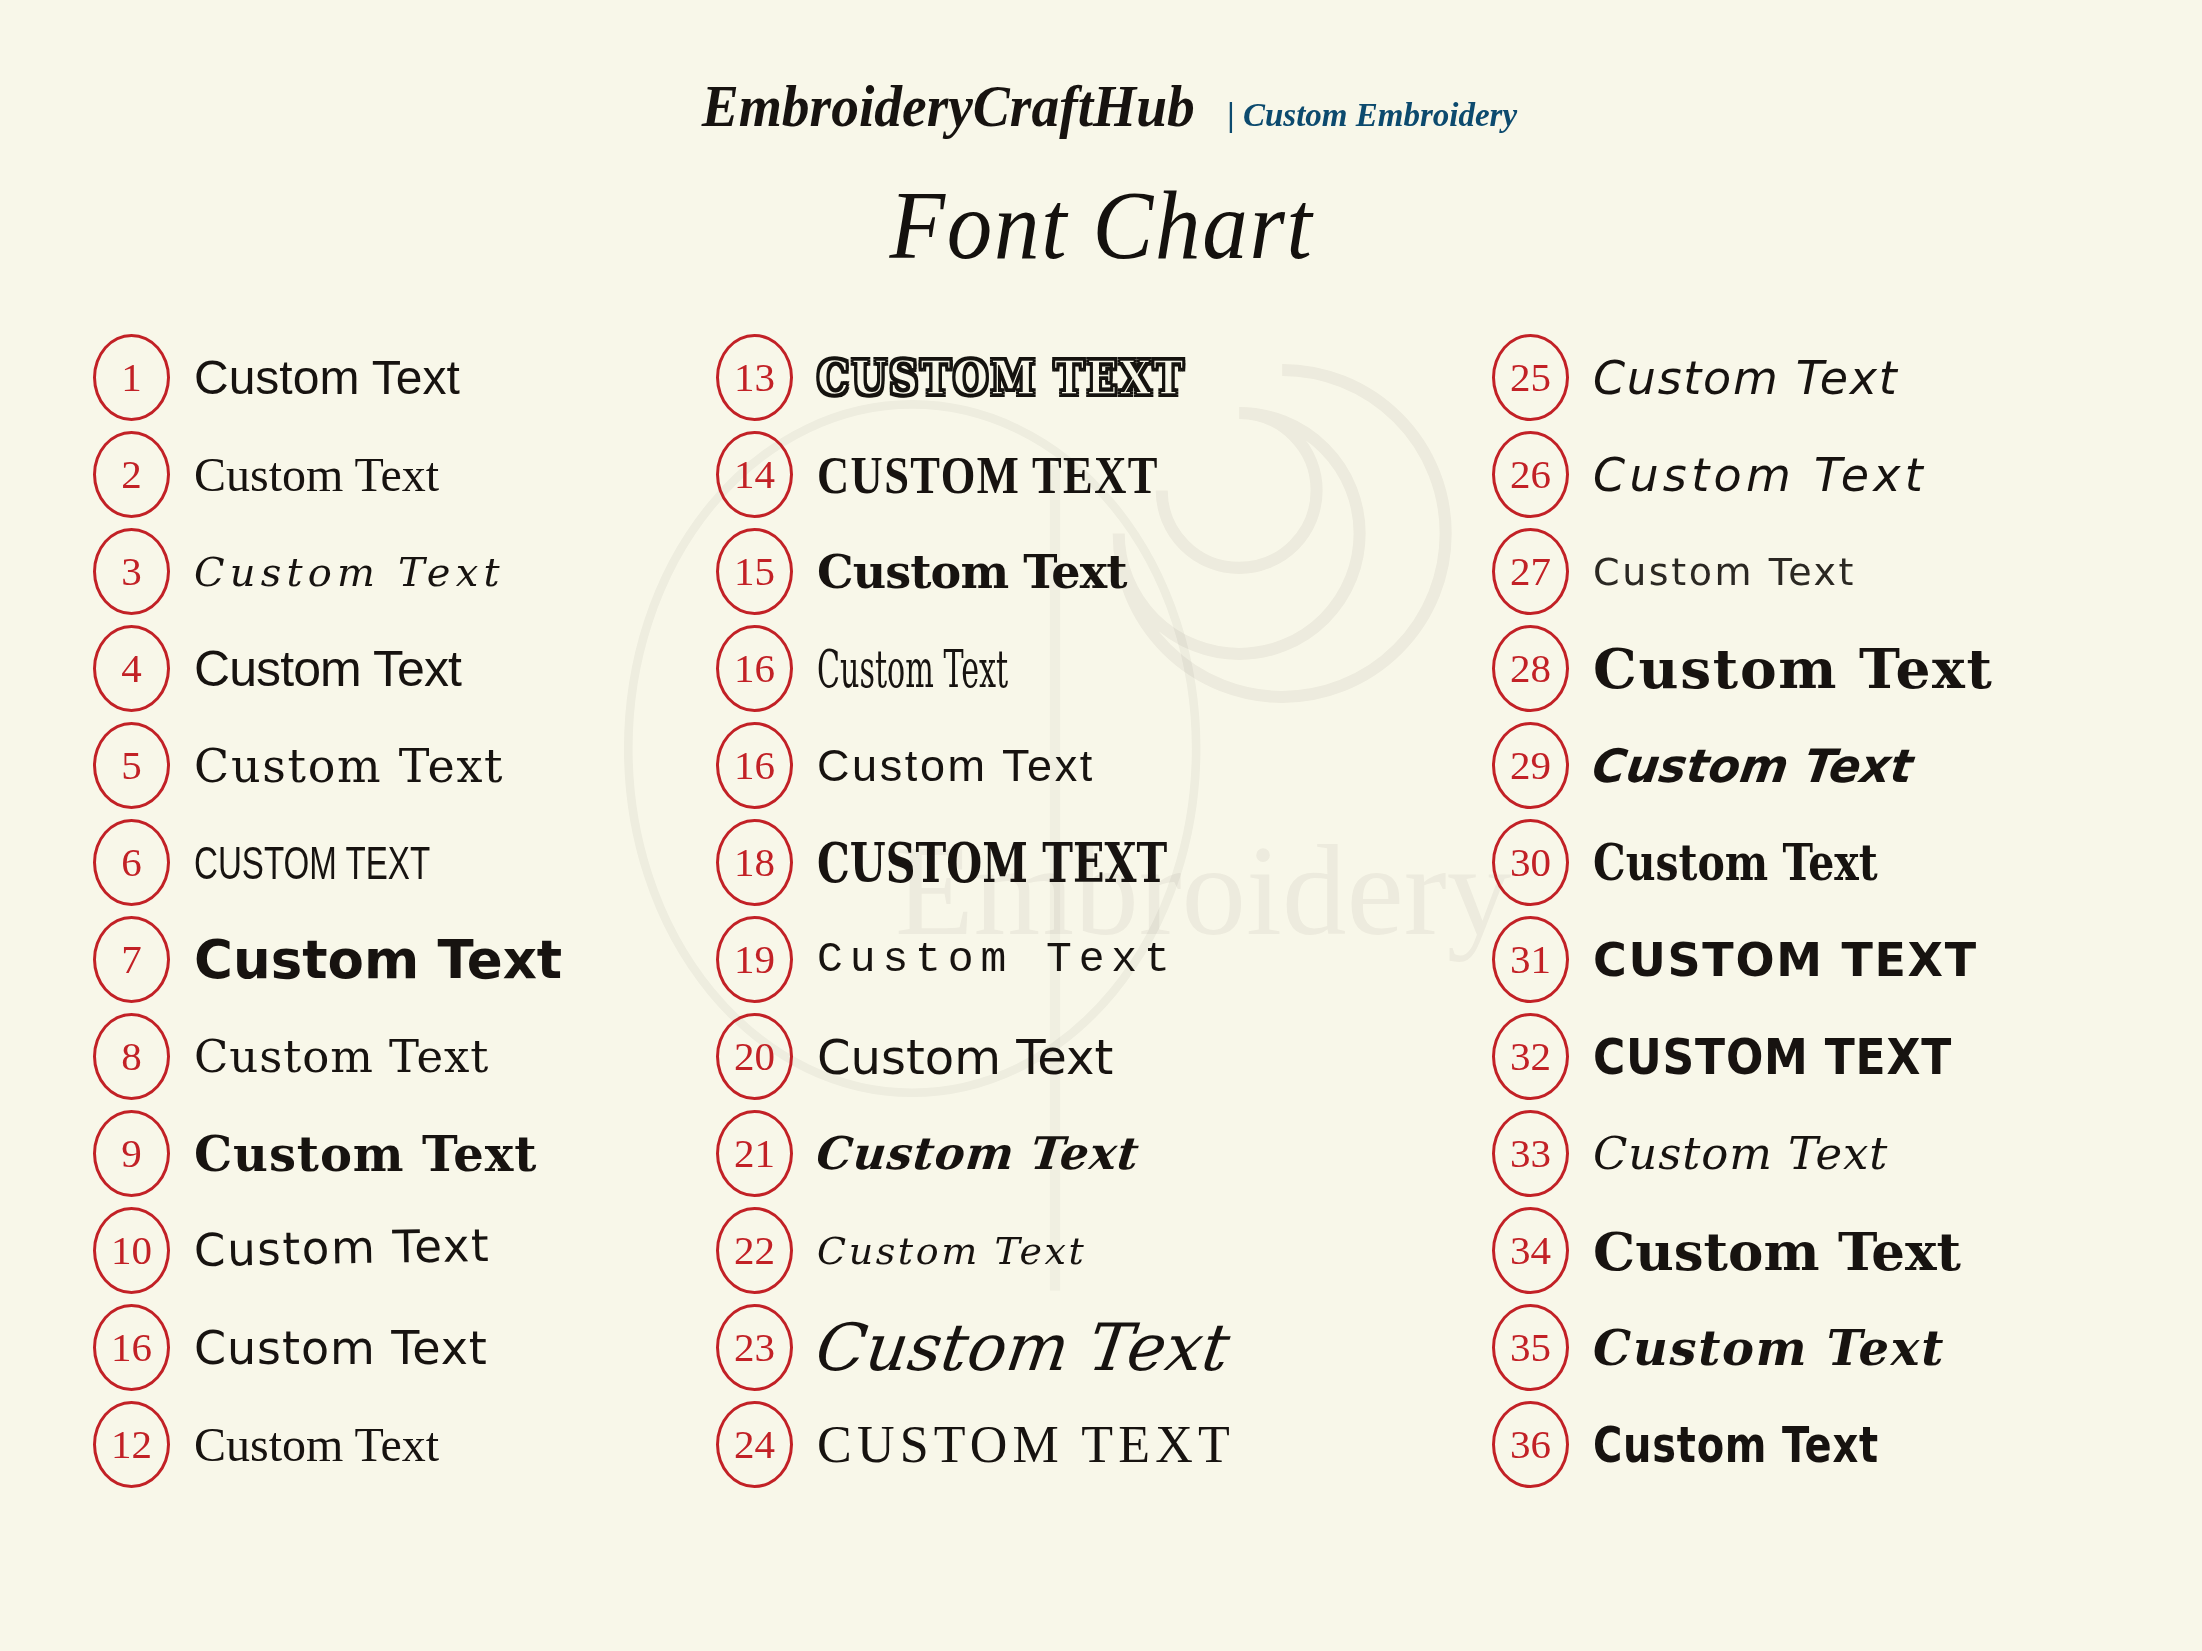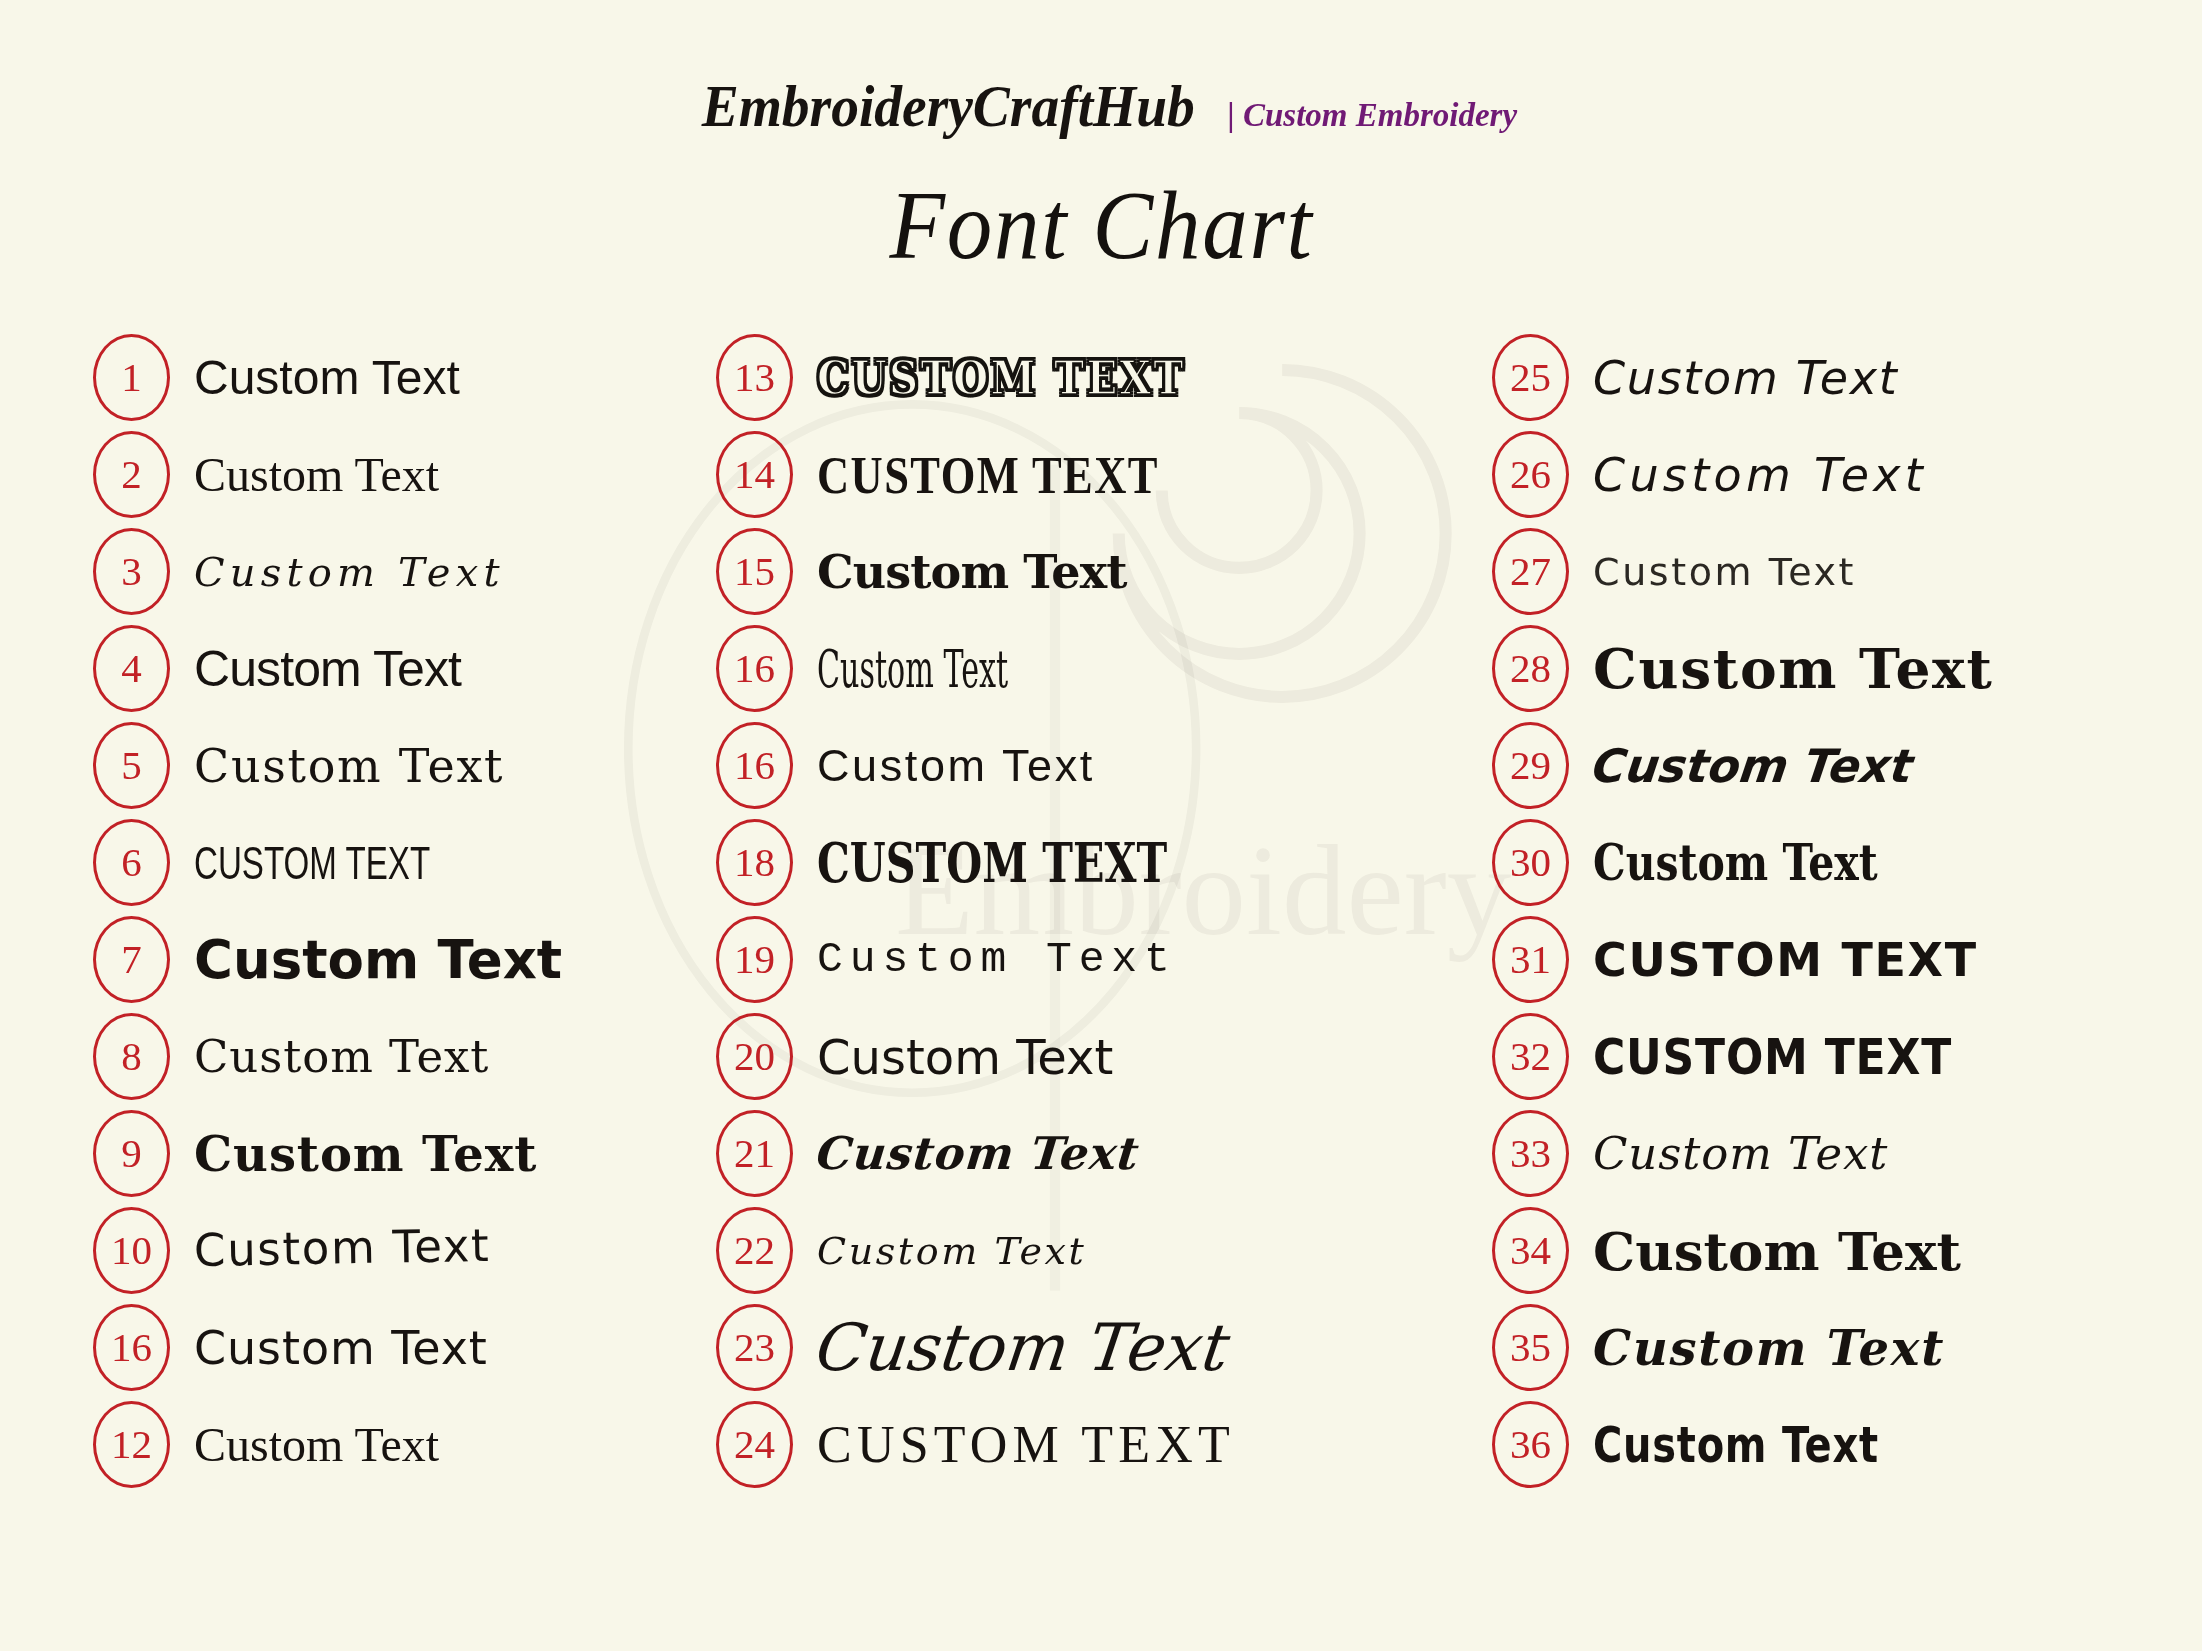--- a/index.html
+++ b/index.html
@@ -21,21 +21,21 @@
 
   
   .header{position:absolute;top:72px;left:0;width:100%;text-align:center;font-style:italic;}
   .brand-line{display:inline-flex;align-items:baseline;gap:17px;}
   .brand{
     font-family:"Liberation Serif", serif;font-weight:700;font-size:59px;
     letter-spacing:0px;display:inline-block;transform:scaleX(0.94);transform-origin:center;
     color:#171310;
   }
   .tagline{
-    font-family:"Liberation Serif", serif;font-weight:700;font-size:33px;color:#701a75;
+    font-family:"Liberation Serif", serif;font-weight:700;font-size:33px;color:#0c4a6e;
   }
   .title{
     margin:29px 0 0 0;font-family:"Liberation Serif", serif;font-weight:400;
     font-size:91px;letter-spacing:1.7px;color:#14110e;
     transform:scaleY(1.06);transform-origin:top center;
   }
 
   
   .col{position:absolute;top:329px;}
   .col1{left:93px;width:602px;}

